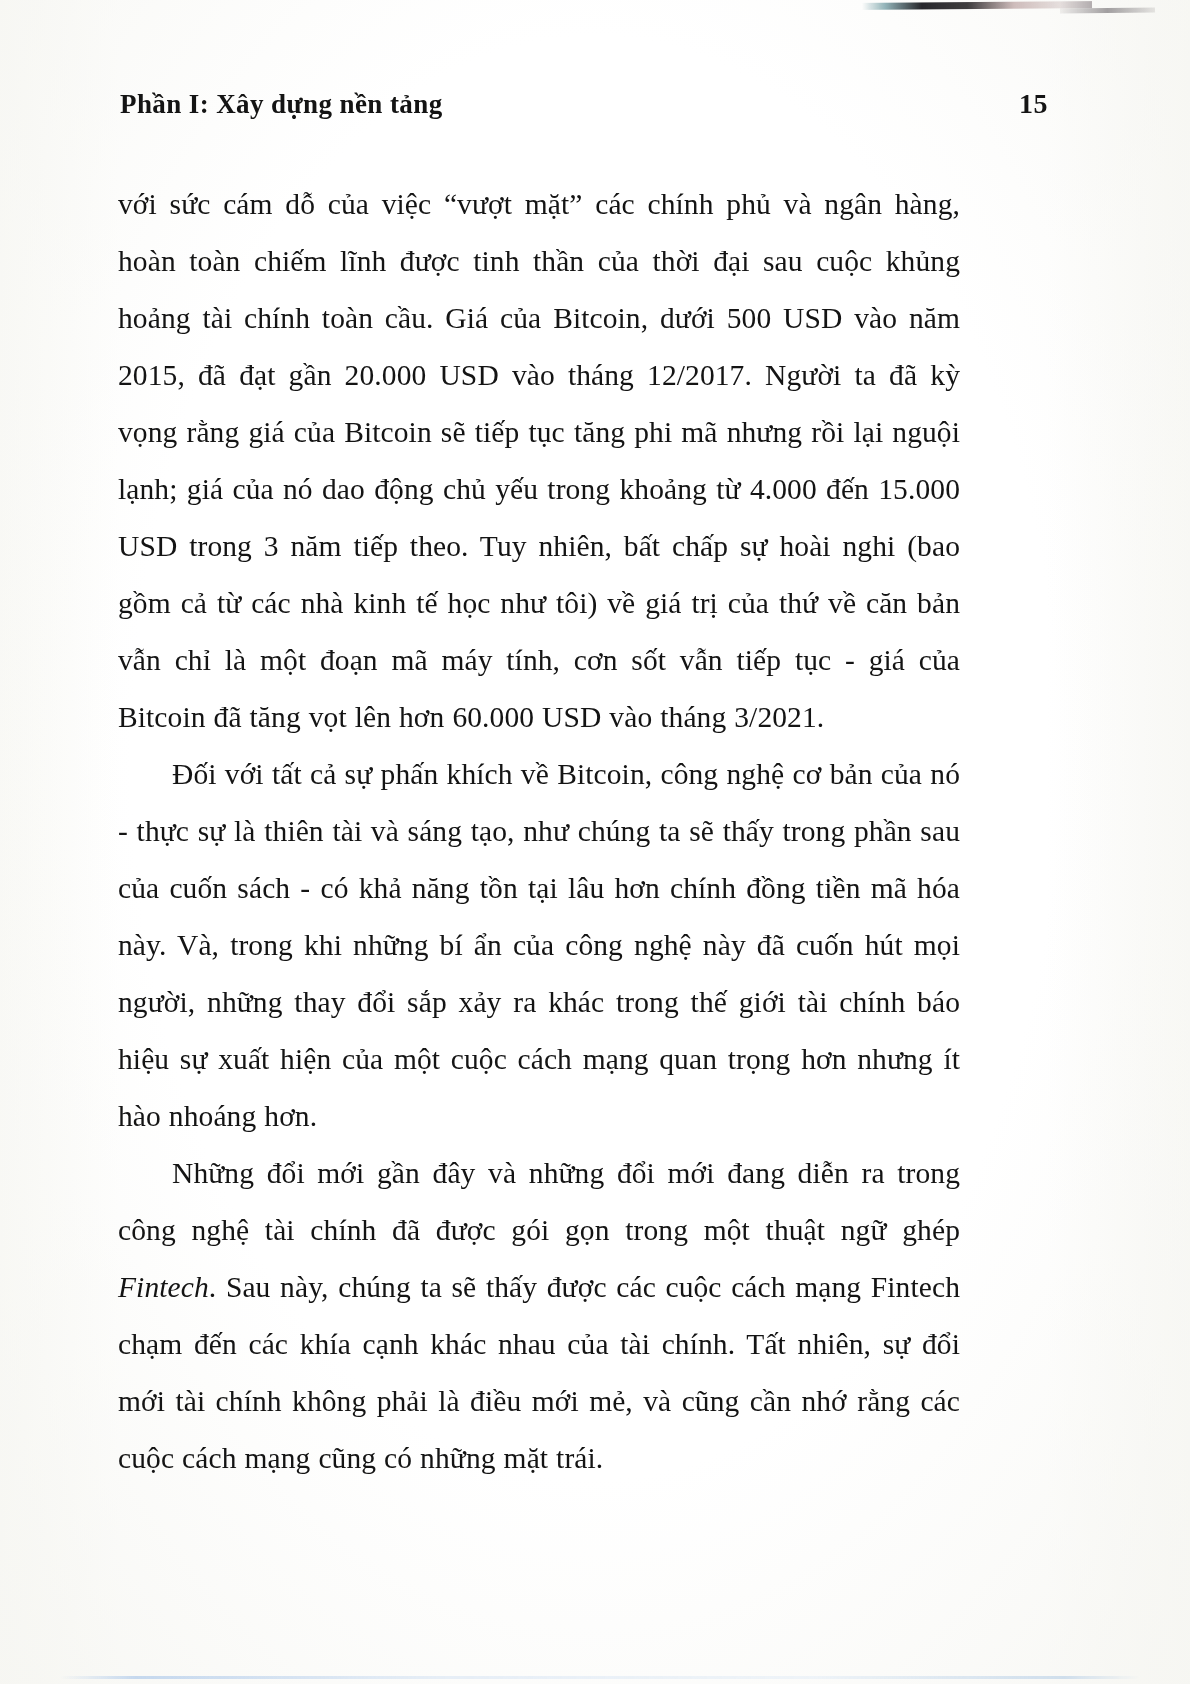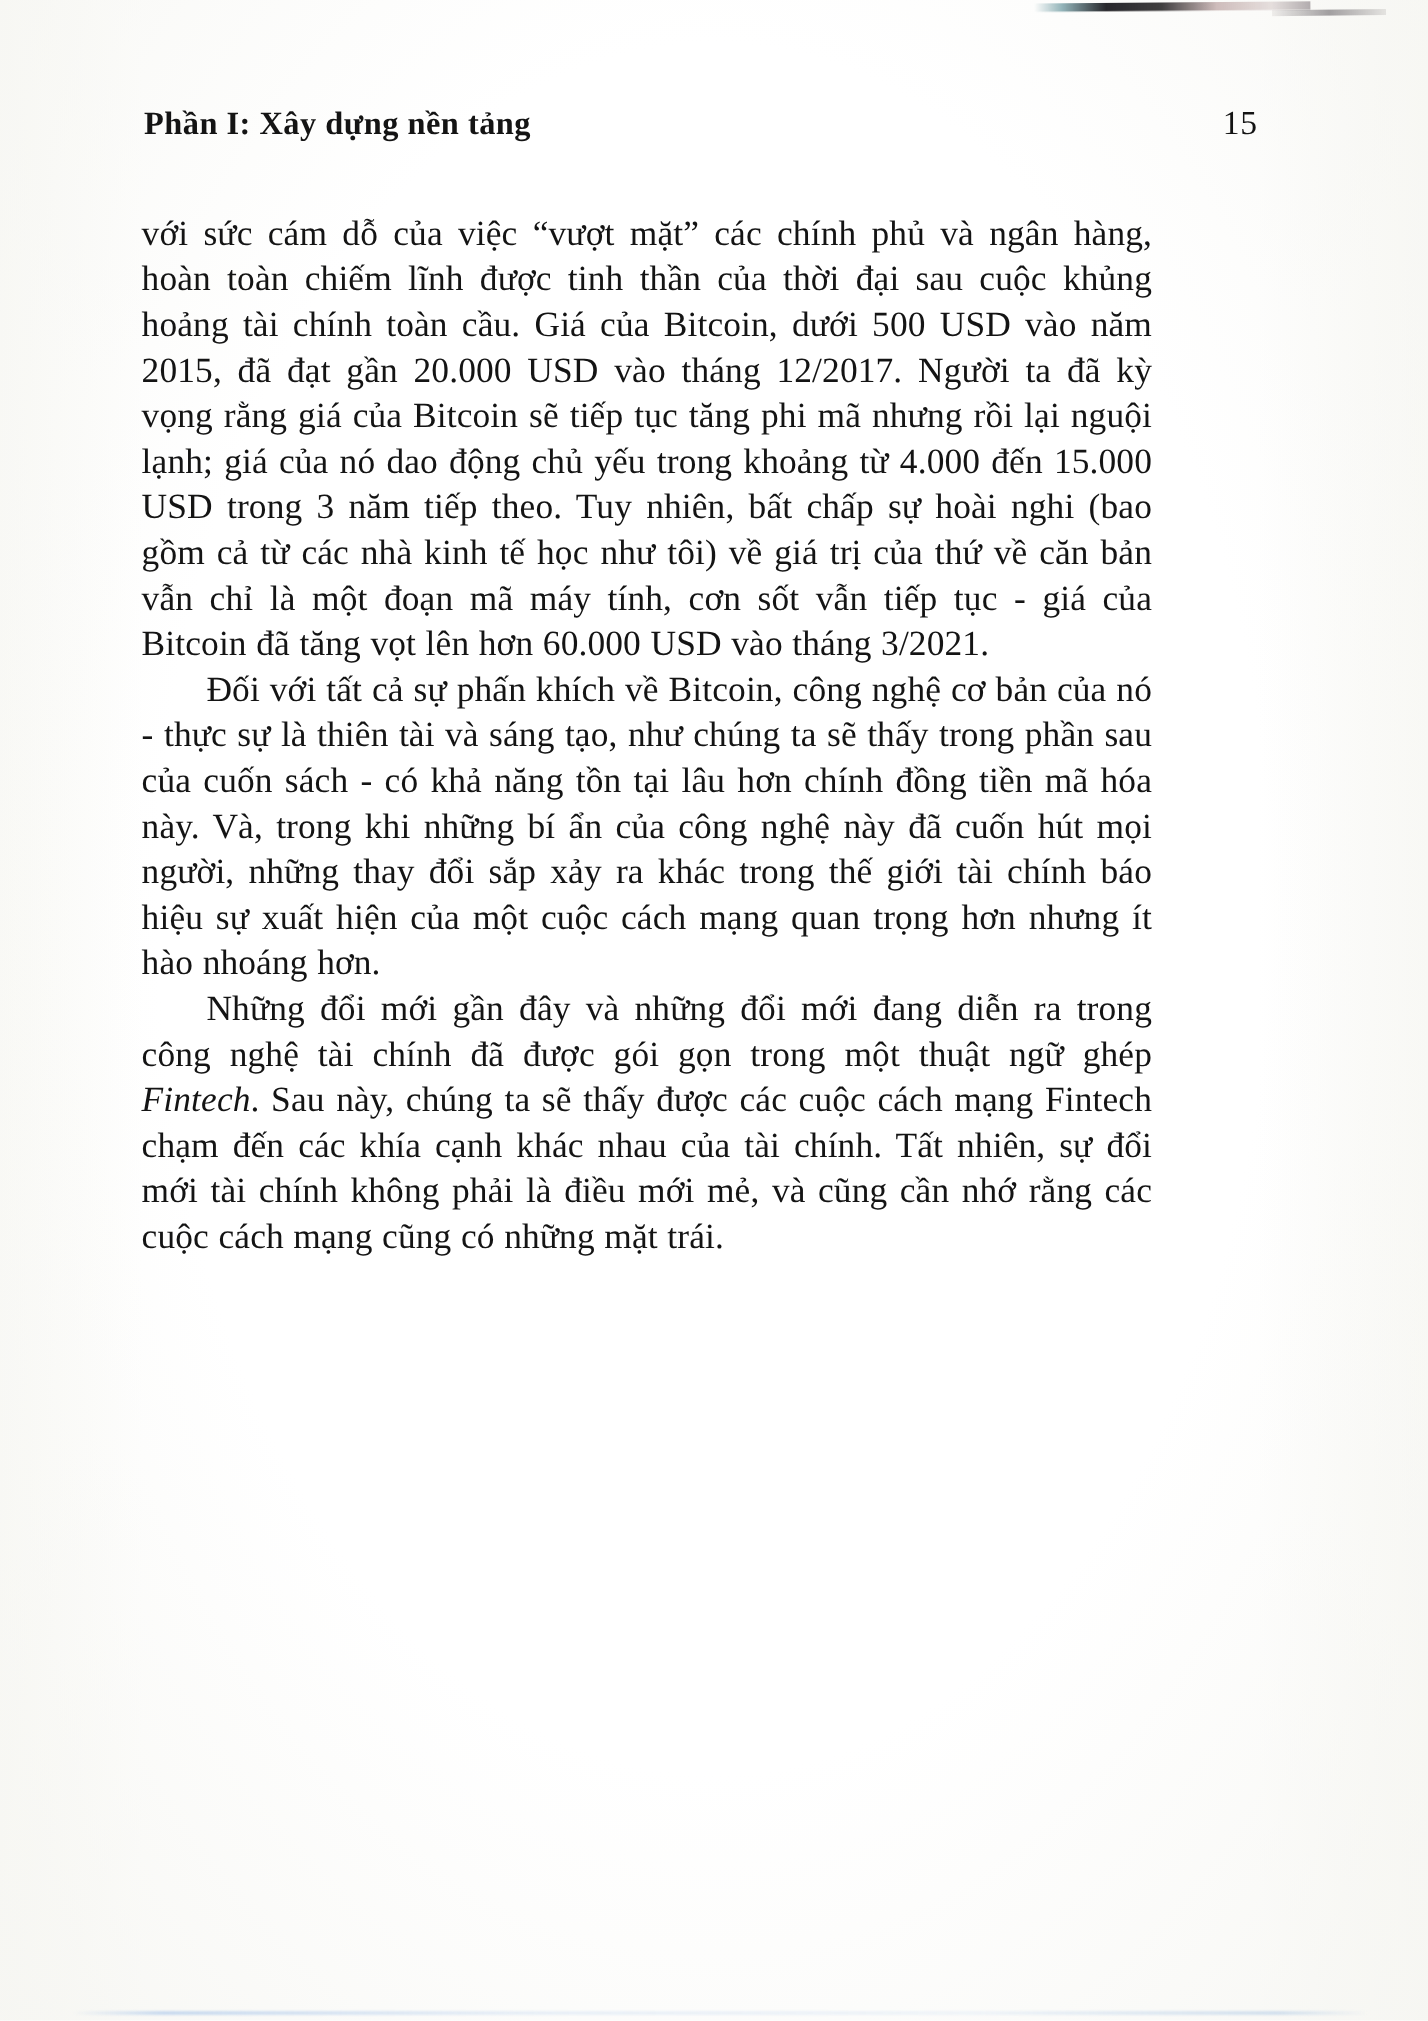--- a/index.html
+++ b/index.html
@@ -90,37 +90,37 @@
     align-items: baseline;
     gap: 56px;
   }
   .running-head-title {
     font-weight: bold;
     font-size: 27px;
     letter-spacing: 0.4px;
     white-space: nowrap;
   }
   .running-head-page {
-    font-weight: normal;
+    font-weight: bold;
     font-size: 28px;
     letter-spacing: 0.5px;
   }
 
   
   .textblock {
     position: absolute;
     top: 176px;
     left: 118px;
     width: 842px;
   }
 
   p.para {
     margin: 0;
     font-size: 29.5px;
-    line-height: 38px;
+    line-height: 57px;
     text-align: justify;
     text-justify: inter-word;
     letter-spacing: 0.1px;
     word-spacing: 0.5px;
   }
   p.para.indent {
     text-indent: 54px;
   }
   p.para em {
   }

